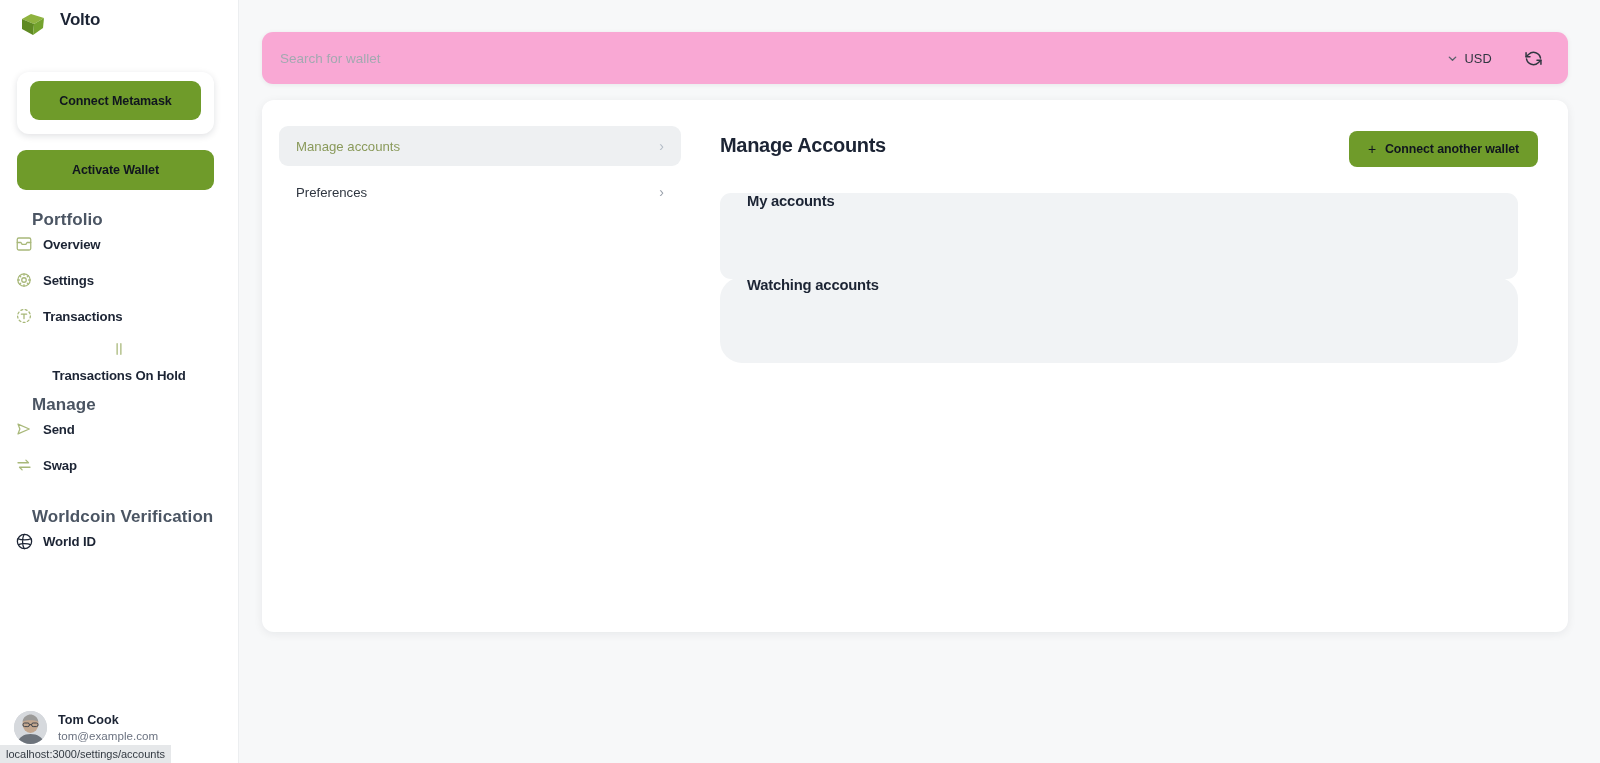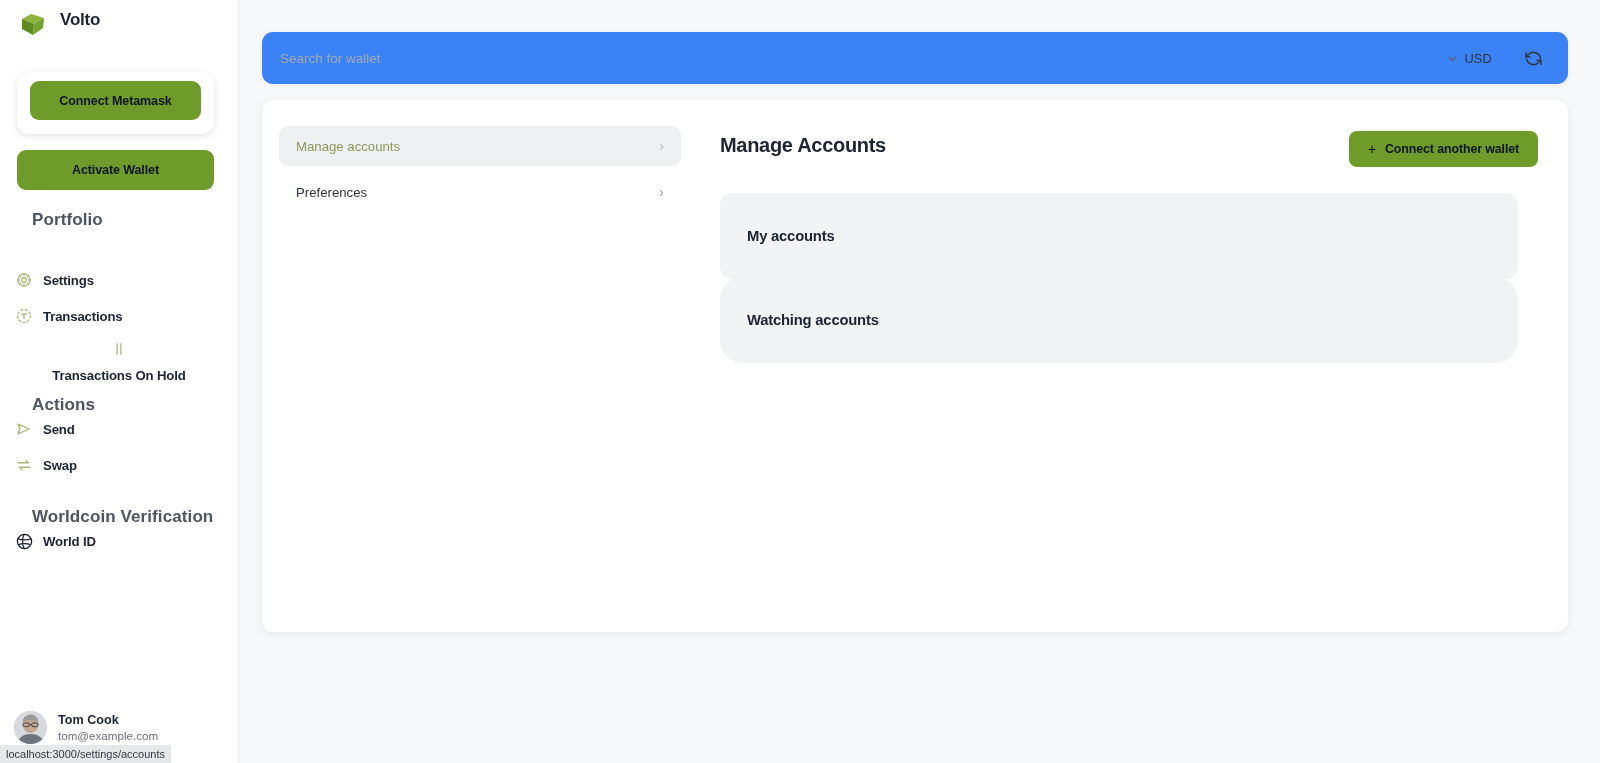--- a/index.html
+++ b/index.html
@@ -147,21 +147,21 @@
     width: 1361px;
     height: 763px;
     background: #f7f8f9;
   }
 
   #searchbar {
     position: absolute;
     left: 23px; top: 32px;
     width: 1306px;
     height: 52px;
-    background: #3b82f6;
+    background: #f9a8d4;
     border-radius: 11px;
     box-shadow: 0 1px 5px rgba(17,24,39,0.07);
   }
   #search-input {
     position: absolute;
     left: 18px; top: 0;
     width: 1100px;
     height: 52px;
     border: none;
     outline: none;
@@ -262,21 +262,21 @@
   .plus-glyph { font-size: 14px; font-weight: 400; line-height: 1; }
 
   .account-group {
     position: absolute;
     left: 0;
     width: 798px;
     height: 86px;
     background: #f1f3f5;
     border-radius: 11px;
     display: flex;
-    align-items: center;
+    align-items: flex-start;
     padding: 0 27px;
     cursor: pointer;
   }
   .account-group-title {
     font-size: 14.8px;
     font-weight: 700;
     color: #1c2434;
     letter-spacing: -0.2px;
   }
   #group-my-accounts { top: 67px; }
@@ -314,20 +314,29 @@
   </div>
 
   <div class="metamask-card">
     <button id="connect-metamask" class="btn-green">Connect Metamask</button>
   </div>
 
   <button id="activate-wallet" class="btn-green">Activate Wallet</button>
 
   <div class="nav-section-label" style="top:210px;">Portfolio</div>
 
+  <div class="nav-item" style="top:231px;">
+    <span class="nav-icon">
+      <svg width="18" height="18" viewBox="0 0 24 24" fill="none" stroke="#a8b879" stroke-width="1.7" stroke-linecap="round" stroke-linejoin="round">
+        <rect x="3" y="4" width="18" height="16" rx="2"></rect>
+        <path d="M3 10h5l1.5 2.5h5L16 10h5"></path>
+      </svg>
+    </span>
+    <span class="nav-label">Overview</span>
+  </div>
 
   <div class="nav-item" style="top:267px;">
     <span class="nav-icon">
       <svg width="18" height="18" viewBox="0 0 24 24" fill="none" stroke="#a8b879" stroke-width="1.7" stroke-linecap="round" stroke-linejoin="round">
         <circle cx="12" cy="12" r="8.2"></circle>
         <circle cx="12" cy="12" r="3"></circle>
         <path d="M12 3.8v2M12 18.2v2M3.8 12h2M18.2 12h2M6.2 6.2l1.4 1.4M16.4 16.4l1.4 1.4M17.8 6.2l-1.4 1.4M7.6 16.4l-1.4 1.4"></path>
       </svg>
     </span>
     <span class="nav-label">Settings</span>
@@ -345,21 +354,21 @@
 
   <div class="nav-item" style="top:339px;flex-direction:column;">
     <span class="nav-icon">
       <svg width="18" height="18" viewBox="0 0 24 24" fill="none" stroke="#a8b879" stroke-width="1.7" stroke-linecap="round">
         <path d="M9.5 5v14M14.5 5v14"></path>
       </svg>
     </span>
     <span class="nav-label">Transactions On Hold</span>
   </div>
 
-  <div class="nav-section-label" style="top:395px;">Actions</div>
+  <div class="nav-section-label" style="top:395px;">Manage</div>
 
   <div class="nav-item" style="top:416px;">
     <span class="nav-icon">
       <svg width="18" height="18" viewBox="0 0 24 24" fill="none" stroke="#a8b879" stroke-width="1.7" stroke-linecap="round" stroke-linejoin="round">
         <path d="M4 5.5 L19 12 L4 18.5 L6.5 12 Z"></path>
       </svg>
     </span>
     <span class="nav-label">Send</span>
   </div>
 

